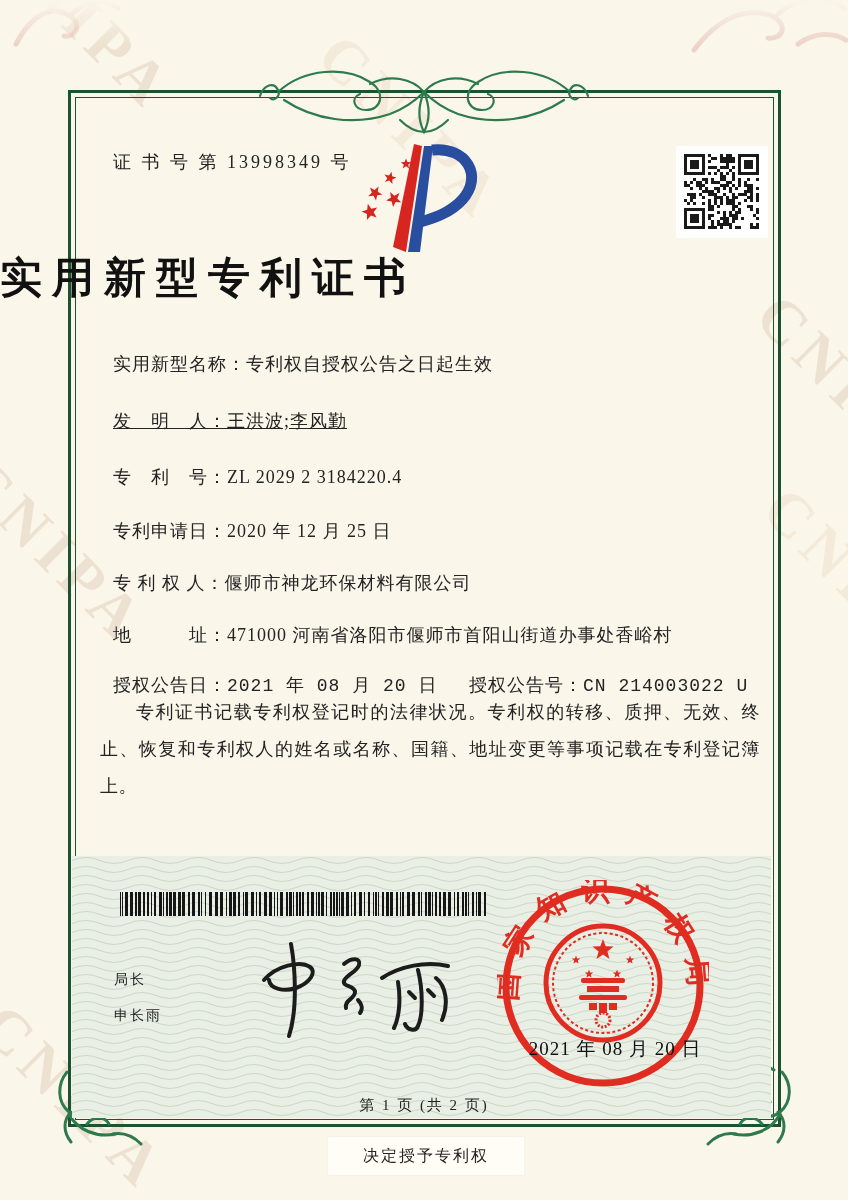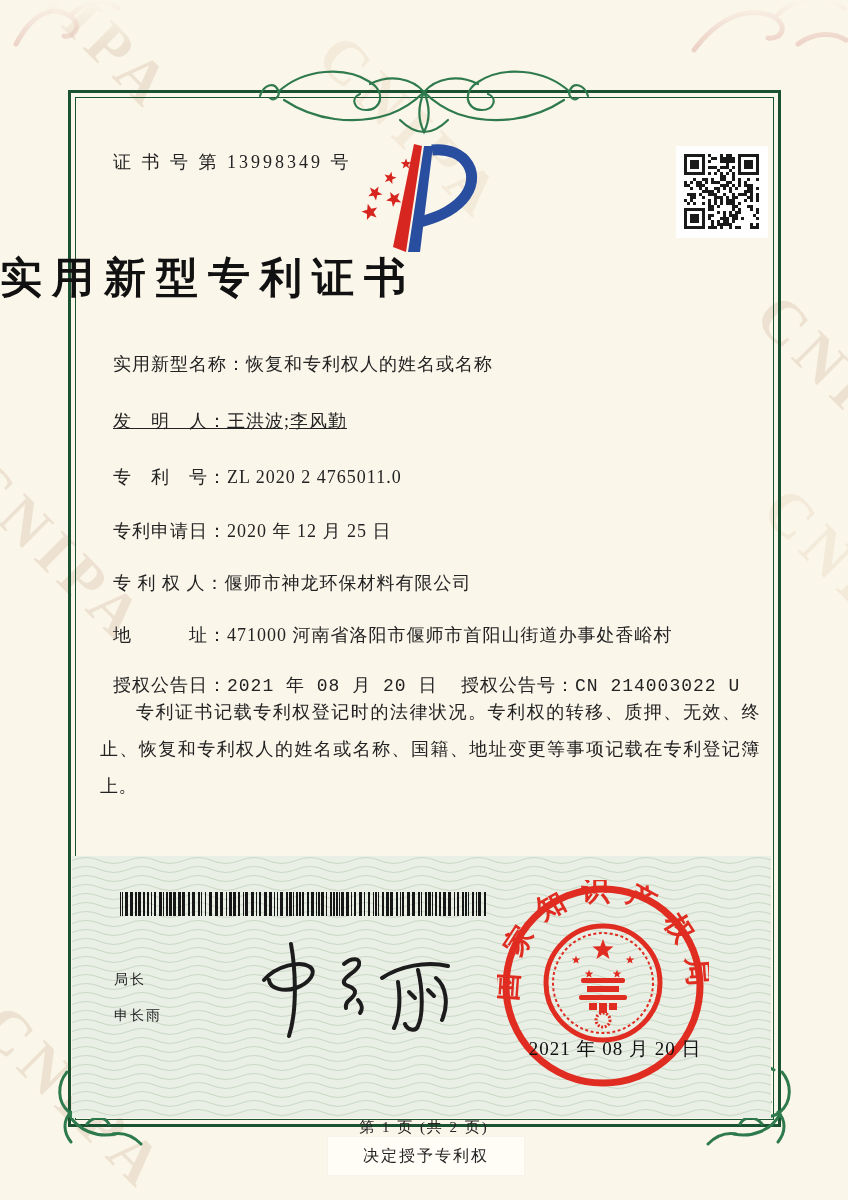--- a/index.html
+++ b/index.html
@@ -40,37 +40,37 @@
   .qr{position:absolute;left:676px;top:146px;background:#fff;padding:6px;}
   .title{
     position:absolute;left:0;top:250px;width:848px;text-align:left;
     font-size:42px;font-weight:bold;letter-spacing:10px;color:#111;
   }
   
   .fields{position:absolute;left:113px;top:352px;width:650px;font-size:18px;}
   .frow{position:absolute;left:0;white-space:nowrap;}
   .frow .lab{letter-spacing:1px;margin-top:40px;}
   .frow .val{letter-spacing:1px;}
-  .grant2{position:absolute;left:348px;top:0;}
+  .grant2{position:absolute;left:356px;top:0;}
   
   .body-text{
     position:absolute;left:100px;top:694px;width:660px;
     font-size:18px;line-height:37px;text-align:justify;letter-spacing:.5px;
   }
   .body-text p{margin:0;text-indent:2em;}
   
   .barcode{position:absolute;left:120px;top:892px;}
   .officer{position:absolute;left:114px;top:962px;font-size:14px;line-height:36px;letter-spacing:2px;}
   .signature{position:absolute;left:248px;top:928px;}
   .seal{position:absolute;left:497px;top:880px;}
   .seal-date{
     position:absolute;left:520px;top:1036px;width:190px;text-align:center;
     font-size:19px;letter-spacing:1px;color:#101010;white-space:nowrap;
   }
-  .page-no{position:absolute;left:0;top:1096px;width:848px;text-align:center;font-size:15px;letter-spacing:2px;margin-top:22px;}
+  .page-no{position:absolute;left:0;top:1096px;width:848px;text-align:center;font-size:15px;letter-spacing:2px;}
   .note-box{
     position:absolute;left:327px;top:1136px;width:196px;height:38px;
     background:#fffdf6;border:1px solid rgba(0,0,0,0.04);
     display:flex;align-items:center;justify-content:center;
     font-size:16px;letter-spacing:2px;
   }
 </style>
 </head>
 <body>
 
@@ -446,27 +446,27 @@
       <rect x="68" y="74" width="3" height="3"></rect>
       <rect x="71" y="74" width="3" height="3"></rect>
       <rect x="74" y="74" width="3" height="3"></rect>
     </g>
 </svg>
 
 <div class="title">实用新型专利证书</div>
 
 <div class="fields">
   <div class="frow" style="top:0;">
-    <span class="lab">实用新型名称：</span><span class="val">恢复和专利权人的姓名或名称</span>
+    <span class="lab">实用新型名称：</span><span class="val">专利权自授权公告之日起生效</span>
   </div>
   <div class="frow" style="top:57px;text-decoration:underline;">
     <span class="lab">发　明　人：</span><span class="val">王洪波;李风勤</span>
   </div>
   <div class="frow" style="top:113px;">
-    <span class="lab">专　利　号：</span><span class="val">ZL 2020 2 4765011.0</span>
+    <span class="lab">专　利　号：</span><span class="val">ZL 2029 2 3184220.4</span>
   </div>
   <div class="frow" style="top:167px;">
     <span class="lab">专利申请日：</span><span class="val">2020 年 12 月 25 日</span>
   </div>
   <div class="frow" style="top:219px;">
     <span class="lab">专 利 权 人：</span><span class="val">偃师市神龙环保材料有限公司</span>
   </div>
   <div class="frow" style="top:271px;">
     <span class="lab">地　　　址：</span><span class="val">471000 河南省洛阳市偃师市首阳山街道办事处香峪村</span>
   </div>

